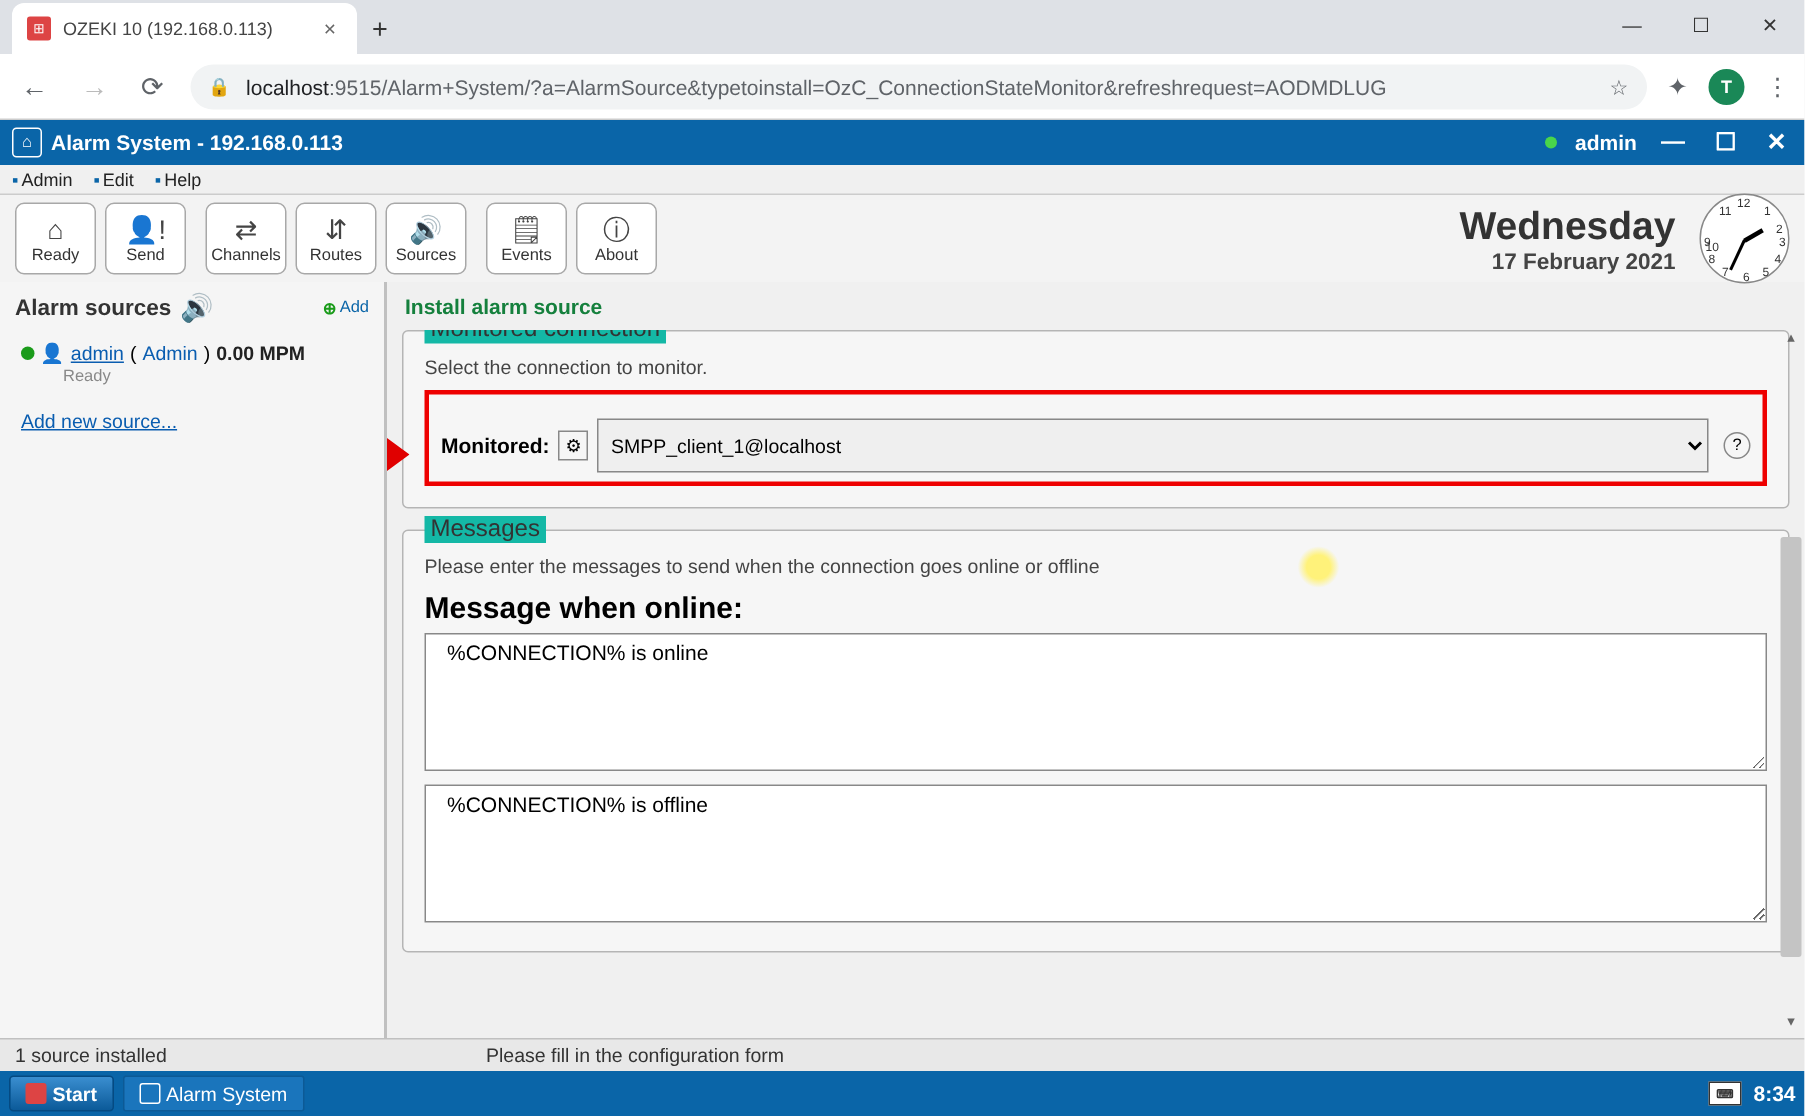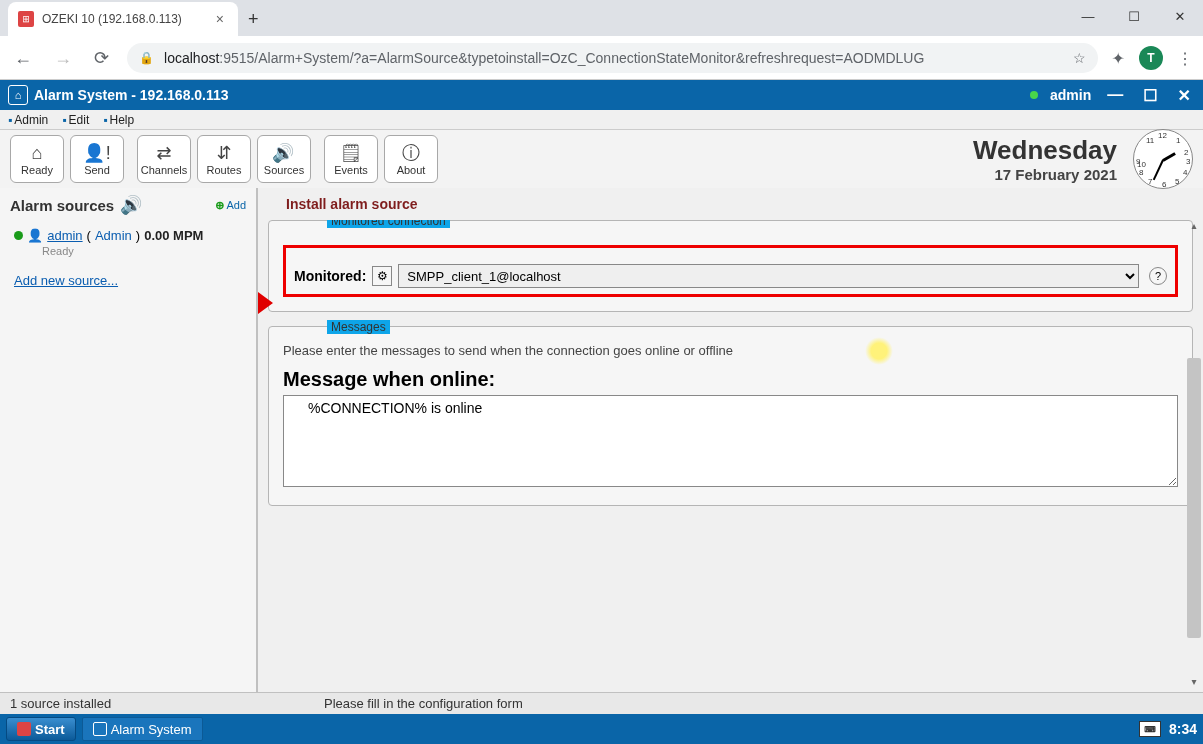--- a/index.html
+++ b/index.html
@@ -60,35 +60,35 @@
 .src-item .d { width:9px;height:9px;background:#1a9b1a;border-radius:50%; }
 .src-item .u { color:#888; }
 .src-item a { color:#0a5db0; text-decoration:underline; }
 .src-item .role { color:#0a5db0; }
 .src-item .mpm { color:#222; font-weight:bold; }
 .src-item .ready { font-size:11px; color:#888; margin-left:28px; margin-top:2px; }
 .add-link { padding:10px 14px; font-size:13px; }
 .add-link a { color:#0a5db0; text-decoration:underline; }
 
 .right-pane { flex:1; display:flex; flex-direction:column; position:relative; }
-.right-pane .title { font-size:14px; font-weight:bold; color:#7f1d1d; padding:8px 28px; }
+.right-pane .title { font-size:14px; font-weight:bold; color:#15803d; padding:8px 12px; }
 .form-area { flex:1; padding:0 10px 10px 10px; overflow:hidden; position:relative; }
 .fieldset { border:1px solid #b5b5b5; border-radius:4px; padding:14px 14px; margin-bottom:14px; background:#f6f6f6; }
-.fieldset .legend { font-size:12px; color:#333; position:relative; top:-24px; background:#0ea5e9; padding:0 4px; display:inline-block;margin-left:44px; }
+.fieldset .legend { font-size:16px; color:#333; position:relative; top:-24px; background:#14b8a6; padding:0 4px; display:inline-block; }
 .fieldset .body { margin-top:-16px; }
 .desc { font-size:13px; color:#444; }
 .conn-row { display:flex; align-items:center; margin-top:10px; gap:6px; }
 .conn-row .lbl { font-size:14px; font-weight:bold; }
-.conn-row select { flex:1; height:24px; font-size:13px; border:1px solid #888; padding:0 4px; }
+.conn-row select { flex:1; height:36px; font-size:13px; border:1px solid #888; padding:0 4px; }
 .conn-row .gear { width:20px;height:20px;border:1px solid #888;display:flex;align-items:center;justify-content:center;font-size:12px; }
 .conn-row .help { width:18px;height:18px;border:1px solid #888;border-radius:50%;display:flex;align-items:center;justify-content:center;font-size:11px;margin-left:4px; }
 .highlight-box { border:3px solid #e00; padding:6px 8px; margin-top:8px; }
 
 .msg-lbl { font-size:20px; font-weight:bold; margin-top:10px; }
-textarea { width:100%; height:92px; border:1px solid #888; font-size:14px; padding:4px 24px; resize:both; margin-top:4px; font-family:inherit; }
+textarea { width:100%; height:92px; border:1px solid #888; font-size:14px; padding:4px 14px; resize:both; margin-top:4px; font-family:inherit; }
 
 .red-arrow { position:absolute; left:-70px; top:60px; width:74px; height:44px; }
 .red-arrow svg { width:74px; height:44px; }
 
 .cursor-spot { position:absolute; width:28px;height:28px;background:radial-gradient(circle,#fff27a 0%,#fff27a 40%,rgba(255,242,122,0) 70%); border-radius:50%; left:596px; top:10px; pointer-events:none; }
 
 .scroll-track { position:absolute; right:2px; top:30px; width:14px; bottom:4px; }
 .scroll-track .up,.scroll-track .dn { width:14px;height:14px;display:flex;align-items:center;justify-content:center;color:#666;font-size:10px; }
 .scroll-track .thumb { position:absolute; top:140px; width:14px; height:280px; background:#c4c4c4; border-radius:2px; }
 
@@ -249,40 +249,42 @@
     <div class="title">Install alarm source</div>
     <div class="form-area">
       <div class="fieldset" style="position:relative">
         <div class="red-arrow">
           <svg viewBox="0 0 74 44">
               <polygon points="0,8 44,8 44,0 74,22 44,44 44,36 0,36" fill="#e00000"></polygon>
             </svg>
         </div>
         <span class="legend">Monitored connection</span>
         <div class="body">
+          <div class="desc">Select the connection to monitor.</div>
           <div class="highlight-box">
             <div class="conn-row">
               <span class="lbl">Monitored:</span>
               <span class="gear">⚙</span>
               <select>
                 <option>SMPP_client_1@localhost</option>
               </select>
               <span class="help">?</span>
             </div>
           </div>
         </div>
       </div>
 
       <div class="fieldset" style="position:relative">
         <div class="cursor-spot"></div>
         <span class="legend">Messages</span>
         <div class="body">
           <div class="desc">Please enter the messages to send when the connection goes online or offline</div>
           <div class="msg-lbl">Message when online:</div>
           <textarea style="">%CONNECTION% is online</textarea>
+          <textarea style="">%CONNECTION% is offline</textarea>
         </div>
       </div>
     </div>
     <div class="scroll-track">
       <div class="up">▴</div>
       <div class="thumb"></div>
       <div class="dn" style="position:absolute;bottom:0">▾</div>
     </div>
   </div>
 </div>

